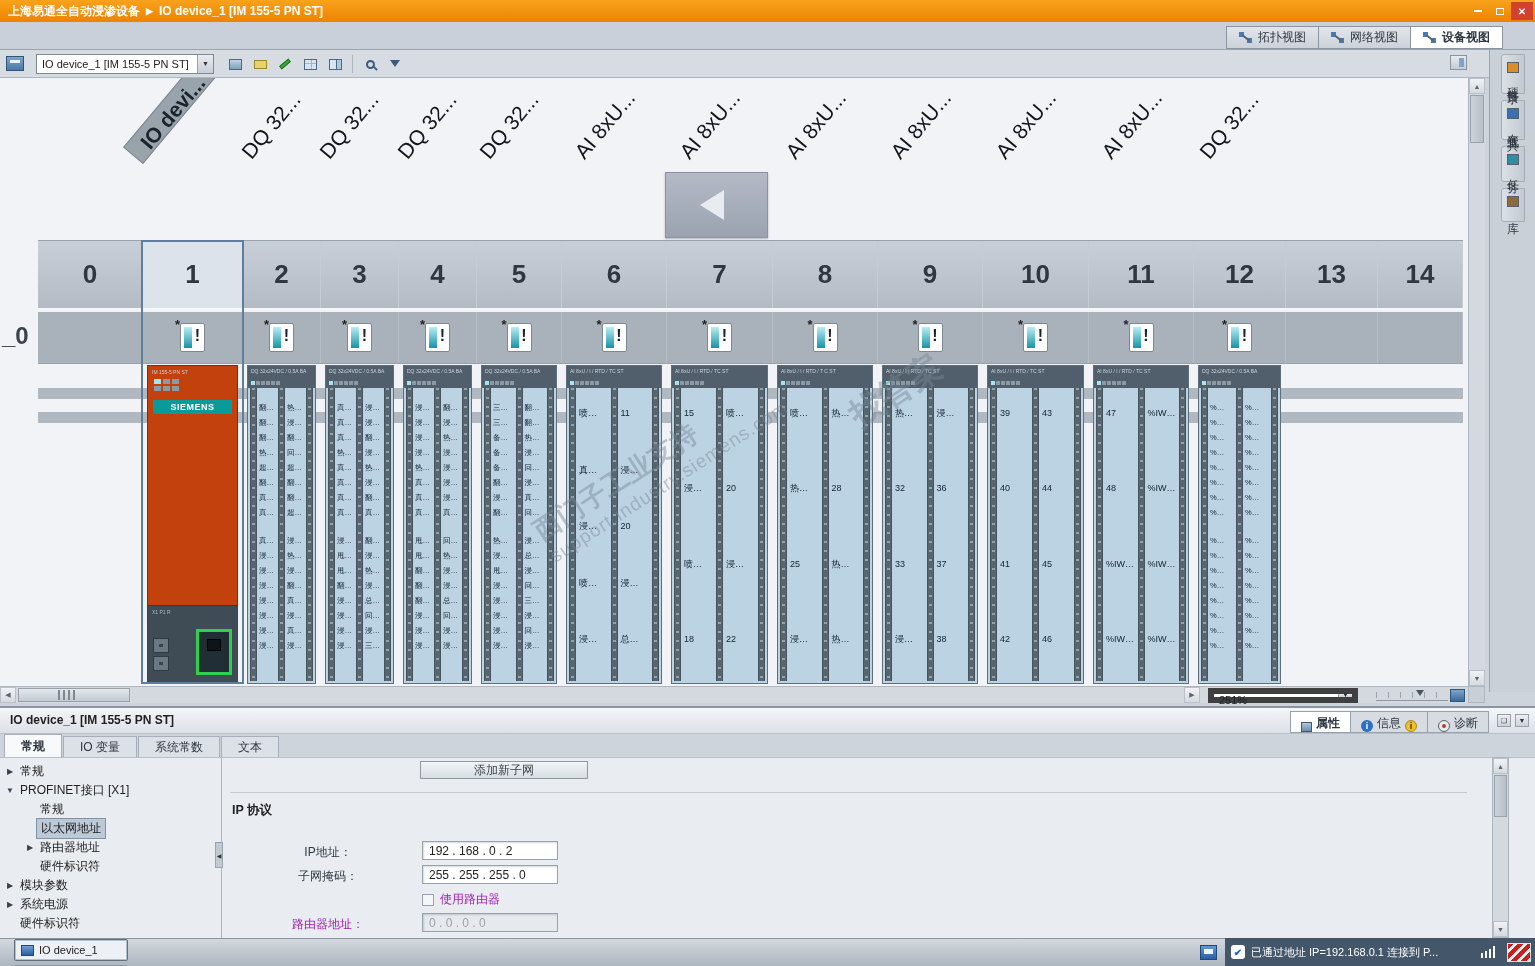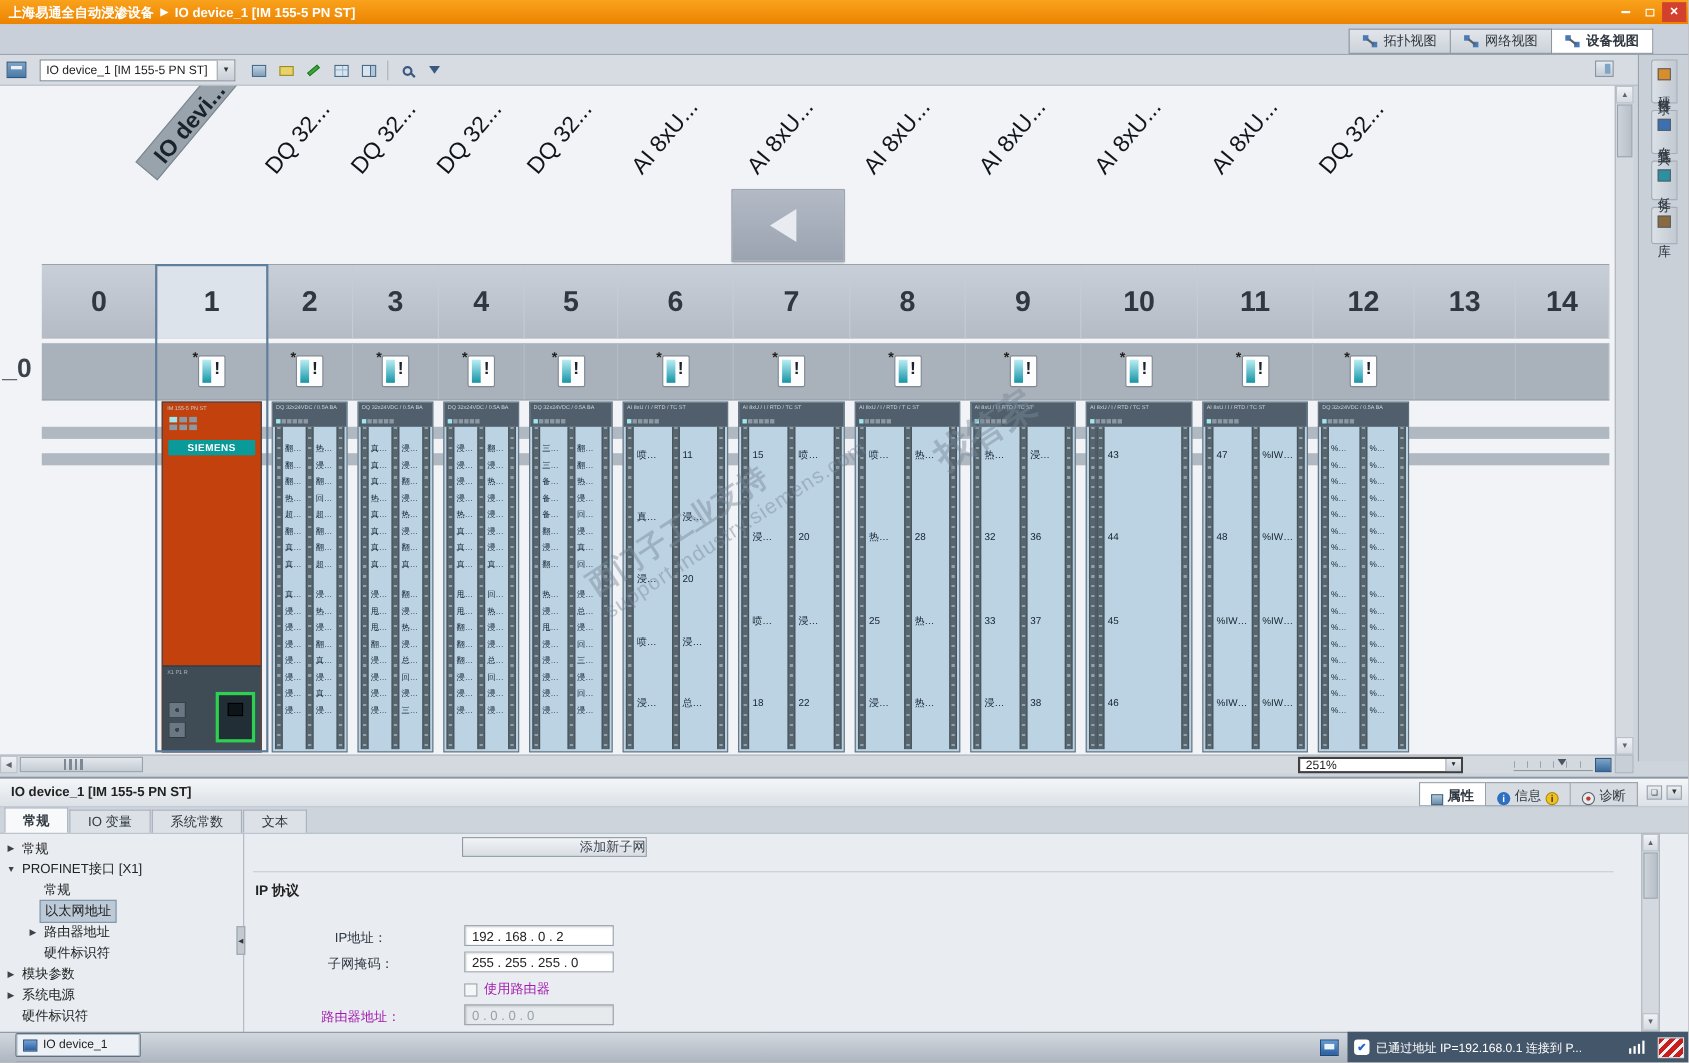--- a/index.html
+++ b/index.html
@@ -121,21 +121,21 @@
   .sbtn { position:absolute; left:0; right:0; height:16px; background:linear-gradient(#F0F2F5,#D6DBE1); border:1px solid #B9C0C9;
     font-size:7px; color:#5A6570; display:flex; align-items:center; justify-content:center; }
   .vsb .up { top:0; } .vsb .down { bottom:0; }
   .vsb .thumb { position:absolute; left:1px; right:1px; top:17px; height:48px; background:linear-gradient(90deg,#CDD3DA,#B8BFC8); border:1px solid #98A2AC; }
   .hsb { position:absolute; left:0; top:686px; width:1468px; height:17px; background:#D4D9DF; border-top:1px solid #AEB6BF; }
   .hsb .sbtn { top:0; bottom:0; height:auto; width:16px; }
   .hsb .lbtn { left:0; } .hsb .rbtn { left:1184px; }
   .hsb .thumb { position:absolute; left:18px; top:1px; bottom:1px; width:112px; background:linear-gradient(#E4E8ED,#C4CBD3); border:1px solid #98A2AC; }
   .hsb .grip { position:absolute; left:58px; top:3px; width:18px; height:10px;
     background:repeating-linear-gradient(90deg,#7E8892 0 2px,transparent 2px 5px); }
-  .combo { position:absolute; left:1180px; top:1px; width:150px; height:15px; background:#FFF; border:2px solid #404040;
+  .combo { position:absolute; left:1208px; top:1px; width:150px; height:15px; background:#FFF; border:6px solid #404040;
     font-size:11px; line-height:13px; padding-left:5px; color:#222; }
   .combo .da { position:absolute; right:0; top:0; bottom:0; width:14px; background:linear-gradient(#E8ECF0,#C9CFD7);
     border-left:1px solid #9AA3AD; font-size:6px; display:flex; align-items:center; justify-content:center; }
   .zslider { position:absolute; left:1376px; top:3px; width:72px; height:11px;
     background:linear-gradient(#8F99A3,#8F99A3) 0 100%/100% 1px no-repeat,
       repeating-linear-gradient(90deg,#9AA3AD 0 1px,transparent 1px 12px) 0 40%/100% 6px no-repeat; }
   .zslider::after { content:""; position:absolute; left:55%; top:0; width:0; height:0; border:4px solid transparent; border-top:6px solid #4A5560; }
   .fitbtn { position:absolute; left:1450px; top:2px; width:15px; height:13px; background:linear-gradient(#7FA4C8,#3A6AA0); border:1px solid #2F5578; }
   .corner { position:absolute; left:1468px; top:686px; width:17px; height:17px; background:#C9CFD7; border:1px solid #AEB6BF; }
 
@@ -172,21 +172,21 @@
   .props-body { position:absolute; left:0; top:50px; right:0; bottom:0; }
   .nav-tree { position:absolute; left:0; top:0; bottom:0; width:222px; border-right:1px solid #AEB6C0; padding-top:4px; overflow:hidden; }
   .trow { height:19px; display:flex; align-items:center; font-size:12px; color:#222; }
   .trow .arr { width:12px; text-align:center; font-size:8px; color:#3A434C; flex:0 0 12px; }
   .trow .tl { padding:1px 4px; }
   .trow.selected .tl { background:#BCC9D6; border:1px solid #7F93A6; }
   .tree-grip { position:absolute; left:215px; top:84px; width:8px; height:26px; background:#C2C9D1; border:1px solid #9AA4AE;
     font-size:6px; color:#333; display:flex; align-items:center; justify-content:center; }
   .form { position:absolute; left:222px; top:0; right:60px; bottom:0; }
   .btn { position:absolute; left:198px; top:3px; width:168px; height:18px; background:linear-gradient(#F2F4F6,#D8DDE3);
-    border:1px solid #8F99A3; font-size:12px; color:#3A434C; text-align:right; line-height:16px; }
+    border:1px solid #8F99A3; font-size:12px; color:#3A434C; text-align:center; line-height:16px; }
   .sec-line { position:absolute; left:8px; right:8px; top:34px; border-top:1px solid #C6CCD3; }
   .sec-title { position:absolute; left:10px; top:44px; font-size:12.5px; font-weight:bold; color:#222; }
   .flabel { position:absolute; width:172px; text-align:center; font-size:12px; color:#2F3740; }
   .flabel.dim, .cb-label.dim { color:#a21caf; }
   .field { position:absolute; left:200px; width:136px; height:19px; background:#FFF; border:1px solid #98A2AC;
     box-shadow:inset 1px 1px 2px rgba(0,0,0,.15); font-size:12px; line-height:18px; padding:0 6px; color:#222; white-space:nowrap; }
   .field.disabled { background:#E6EAED; color:#9AA3AB; }
   .cbrow { position:absolute; left:200px; top:133px; display:flex; align-items:center; gap:6px; }
   .cb { width:12px; height:12px; background:#F4F6F8; border:1px solid #98A2AC; }
   .cb-label { font-size:12px; }
@@ -778,20 +778,26 @@
               <i></i>
               <i></i>
               <i></i>
               <i></i>
               <i></i>
               <i></i>
             </div>
           </div>
         <div class="mod-body">
           <div class="strip"></div>
+          <div class="labels">
+              <span class="cl">39</span>
+              <span class="cl">40</span>
+              <span class="cl">41</span>
+              <span class="cl">42</span>
+            </div>
           <div class="strip"></div>
           <div class="labels">
               <span class="cl">43</span>
               <span class="cl">44</span>
               <span class="cl">45</span>
               <span class="cl">46</span>
             </div>
           <div class="strip"></div>
         </div>
       </div>

